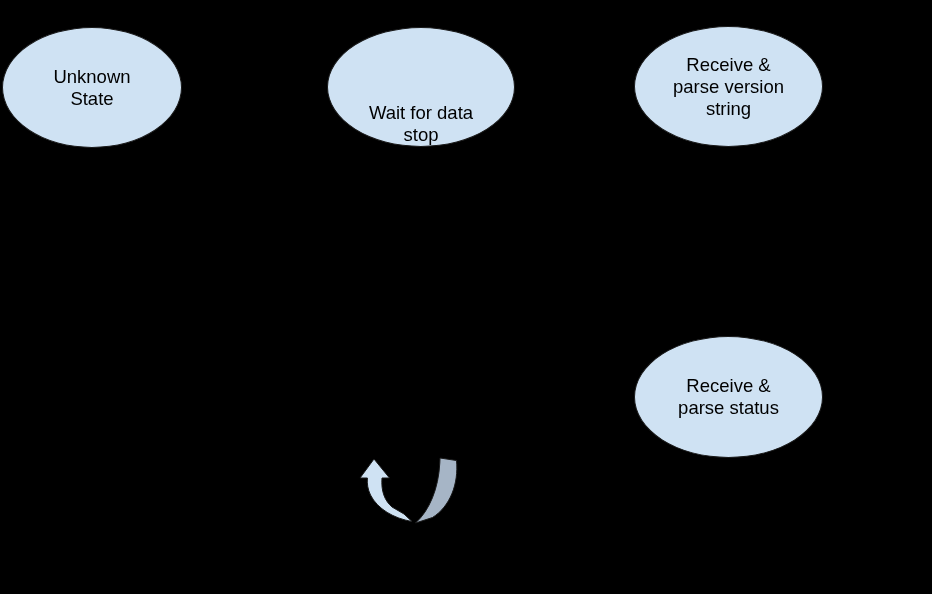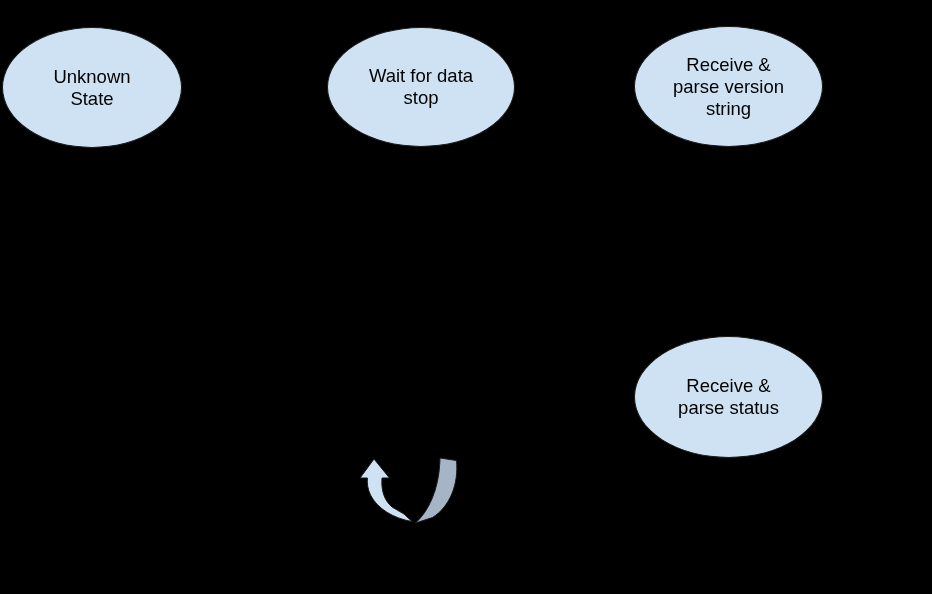--- a/index.html
+++ b/index.html
@@ -26,21 +26,21 @@
     justify-content: center;
   }
   .node-label {
     white-space: pre-line;
     text-align: center;
     font-size: 18.5px;
     line-height: 22px;
     color: #000000;
   }
   .node-unknown-state        { left: 2px;   top: 27px;  width: 180px; height: 121px; }
-  .node-wait-for-data-stop   { left: 327px; top: 27px;  width: 188px; height: 120px; }
+  .node-wait-for-data-stop   { left: 327px; top: 27px;  width: 188px; height: 120px; align-items: flex-end; }
   .node-receive-parse-version{ left: 634px; top: 26px;  width: 189px; height: 121px; }
   .node-parse-data-stream    { left: 327px; top: 337px; width: 188px; height: 121px; }
   .node-receive-parse-status { left: 634px; top: 336px; width: 189px; height: 122px; }
   .arrow-layer {
     position: absolute;
     left: 0;
     top: 0;
     width: 932px;
     height: 594px;
     pointer-events: none;

